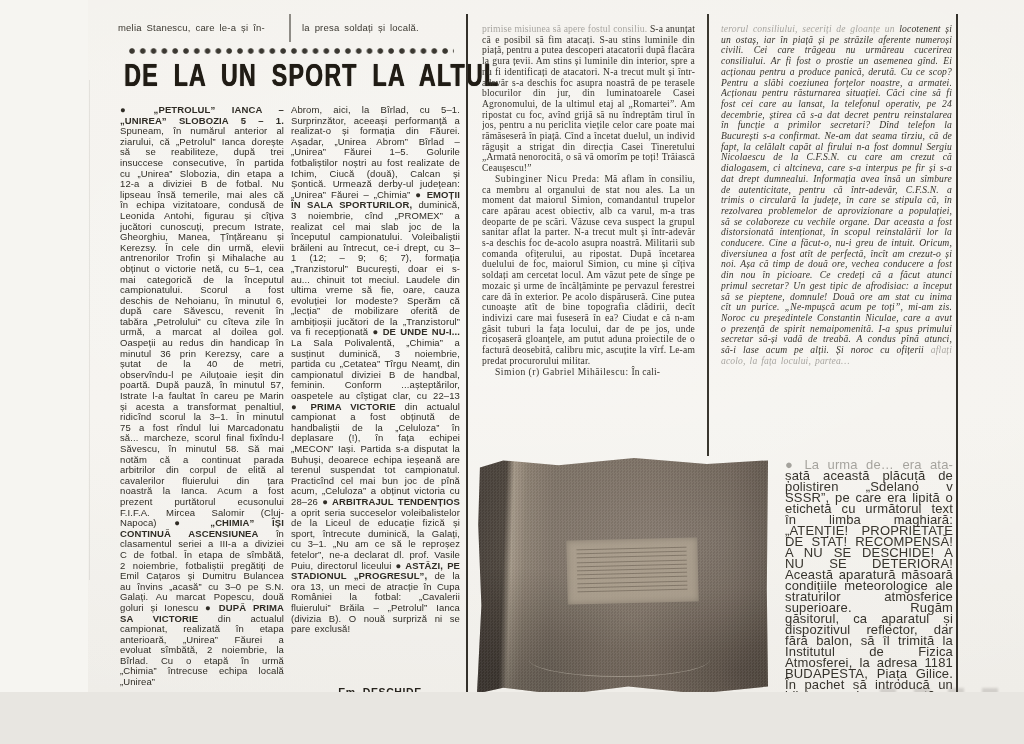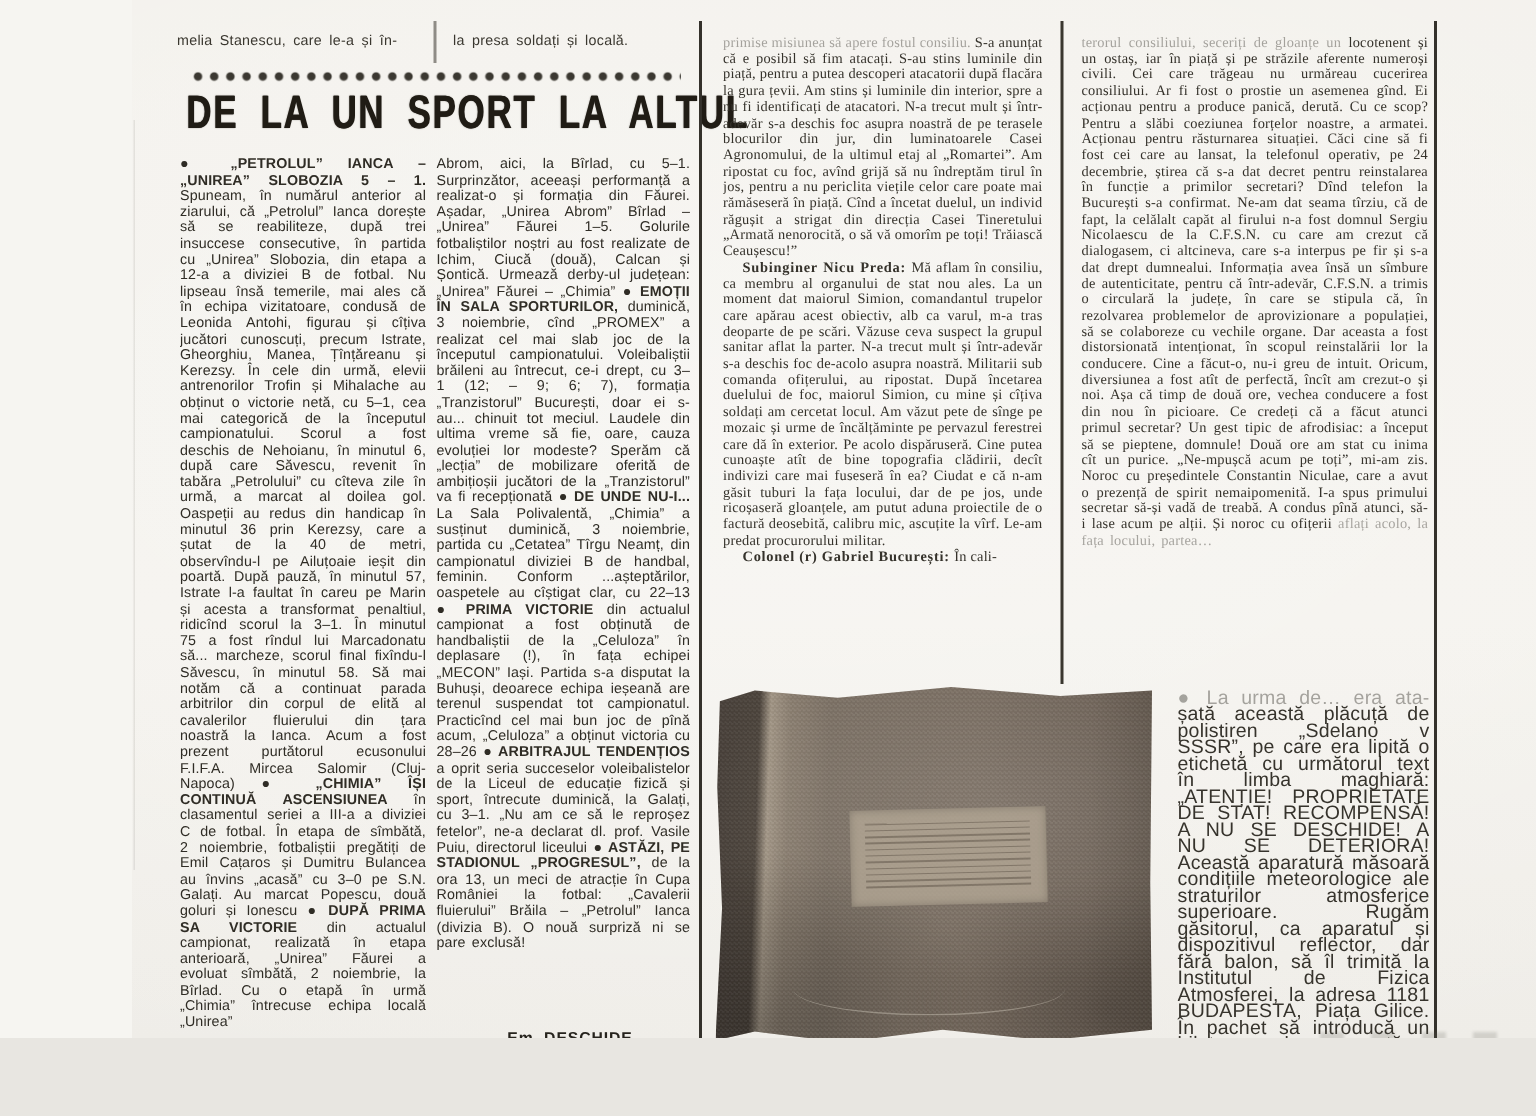--- a/index.html
+++ b/index.html
@@ -40,24 +40,24 @@
   .vrule-left{left:466px;top:14px;height:688px;}
   .vrule-mid{left:707px;top:14px;height:442px;width:1.6px;background:#3a372f;}
   .vrule-right{left:956px;top:14px;height:688px;}
   .hrule-bottom{position:absolute;left:464px;top:699px;width:496px;height:3px;background:#2c2923;}
 
   
   .tcol{position:absolute;text-align:justify;font-family:"Liberation Serif",serif;
         font-size:9.6px;line-height:10.7px;color:#35322b;letter-spacing:.15px;overflow:hidden;}
   .tcol p{margin:0;}
   .tcol p.ind{text-indent:13px;}
-  .tcol .b{font-weight:bold;letter-spacing:.5px;}
+  .tcol .b{font-weight:normal;letter-spacing:.5px;}
   .f{opacity:.42;filter:blur(.45px);}
   .tcol1{left:482px;top:24px;width:213px;height:434px;}
-  .tcol2{left:721px;top:24px;width:231px;height:486px;word-spacing:1.4px;}
+  .tcol2{left:721px;top:24px;width:231px;height:486px;word-spacing:1.4px;font-style:italic;}
 
   
   .photo{position:absolute;left:477px;top:458px;width:291px;height:238px;
         background:
           radial-gradient(120% 80% at 68% 35%, rgba(255,255,255,.10), transparent 60%),
           radial-gradient(90% 90% at 12% 95%, rgba(0,0,0,.28), transparent 55%),
           radial-gradient(80% 60% at 90% 90%, rgba(0,0,0,.20), transparent 60%),
           linear-gradient(92deg,#48403a 0%,#4c443c 10%,#a29686 12.5%,#8a7e70 17%,#7b7064 26%,#796d61 58%,#6f6358 84%,#5c5248 100%);
         clip-path:polygon(1% 4%,9% 1%,28% 3%,54% 0%,79% 2.5%,100% 1%,99.6% 55%,100% 96%,76% 99%,52% 96%,29% 99.5%,9% 96.5%,0% 99%,1.5% 62%,0.4% 28%);}
   .photo-grain{position:absolute;inset:0;opacity:.33;
@@ -107,21 +107,21 @@
   <div class="signature">Em. DESCHIDE</div>
 
   <div class="vrule vrule-left"></div>
   <div class="vrule vrule-mid"></div>
   <div class="vrule vrule-right"></div>
   <div class="hrule-bottom"></div>
 
   <div class="tcol tcol1">
     <p><span class="f">primise misiunea să apere fostul consiliu. </span><span>S-a anunțat că e posibil să fim atacați. S-au stins luminile din piață, pentru a putea descoperi atacatorii după flacăra la gura țevii. Am stins și luminile din interior, spre a nu fi identificați de atacatori. N-a trecut mult și într-adevăr s-a deschis foc asupra noastră de pe terasele blocurilor din jur, din luminatoarele Casei Agronomului, de la ultimul etaj al „Romartei”. Am ripostat cu foc, avînd grijă să nu îndreptăm tirul în jos, pentru a nu periclita viețile celor care poate mai rămăseseră în piață. Cînd a încetat duelul, un individ răgușit a strigat din direcția Casei Tineretului „Armată nenorocită, o să vă omorîm pe toți! Trăiască Ceaușescu!”</span></p>
     <p class="ind"><span class="b">Subinginer Nicu Preda: </span><span>Mă aflam în consiliu, ca membru al organului de stat nou ales. La un moment dat maiorul Simion, comandantul trupelor care apărau acest obiectiv, alb ca varul, m-a tras deoparte de pe scări. Văzuse ceva suspect la grupul sanitar aflat la parter. N-a trecut mult și într-adevăr s-a deschis foc de-acolo asupra noastră. Militarii sub comanda ofițerului, au ripostat. După încetarea duelului de foc, maiorul Simion, cu mine și cîțiva soldați am cercetat locul. Am văzut pete de sînge pe mozaic și urme de încălțăminte pe pervazul ferestrei care dă în exterior. Pe acolo dispăruseră. Cine putea cunoaște atît de bine topografia clădirii, decît indivizi care mai fuseseră în ea? Ciudat e că n-am găsit tuburi la fața locului, dar de pe jos, unde ricoșaseră gloanțele, am putut aduna proiectile de o factură deosebită, calibru mic, ascuțite la vîrf. Le-am predat procurorului militar.</span></p>
-    <p class="ind"><span class="b">Colonel (r) Gabriel București: </span><span>În cali-</span></p>
+    <p class="ind"><span class="b">Simion (r) Gabriel Mihăilescu: </span><span>În cali-</span></p>
   </div>
   <div class="tcol tcol2">
     <p><span class="f">terorul consiliului, seceriți de gloanțe un </span><span>locotenent și un ostaș, iar în piață și pe străzile aferente numeroși civili. Cei care trăgeau nu urmăreau cucerirea consiliului. Ar fi fost o prostie un asemenea gînd. Ei acționau pentru a produce panică, derută. Cu ce scop? Pentru a slăbi coeziunea forțelor noastre, a armatei. Acționau pentru răsturnarea situației. Căci cine să fi fost cei care au lansat, la telefonul operativ, pe 24 decembrie, știrea că s-a dat decret pentru reinstalarea în funcție a primilor secretari? Dînd telefon la București s-a confirmat. Ne-am dat seama tîrziu, că de fapt, la celălalt capăt al firului n-a fost domnul Sergiu Nicolaescu de la C.F.S.N. cu care am crezut că dialogasem, ci altcineva, care s-a interpus pe fir și s-a dat drept dumnealui. Informația avea însă un sîmbure de autenticitate, pentru că într-adevăr, C.F.S.N. a trimis o circulară la județe, în care se stipula că, în rezolvarea problemelor de aprovizionare a populației, să se colaboreze cu vechile organe. Dar aceasta a fost distorsionată intenționat, în scopul reinstalării lor la conducere. Cine a făcut-o, nu-i greu de intuit. Oricum, diversiunea a fost atît de perfectă, încît am crezut-o și noi. Așa că timp de două ore, vechea conducere a fost din nou în picioare. Ce credeți că a făcut atunci primul secretar? Un gest tipic de afrodisiac: a început să se pieptene, domnule! Două ore am stat cu inima cît un purice. „Ne-mpușcă acum pe toți”, mi-am zis. Noroc cu președintele Constantin Niculae, care a avut o prezență de spirit nemaipomenită. I-a spus primului secretar să-și vadă de treabă. A condus pînă atunci, să-i lase acum pe alții. Și noroc cu ofițerii </span><span class="f">aflați acolo, la fața locului, partea…</span></p>
   </div>
 
   <div class="photo">
     <div class="photo-grain"></div>
     <div class="photo-label">
       <div class="label-lines"></div>
     </div>

